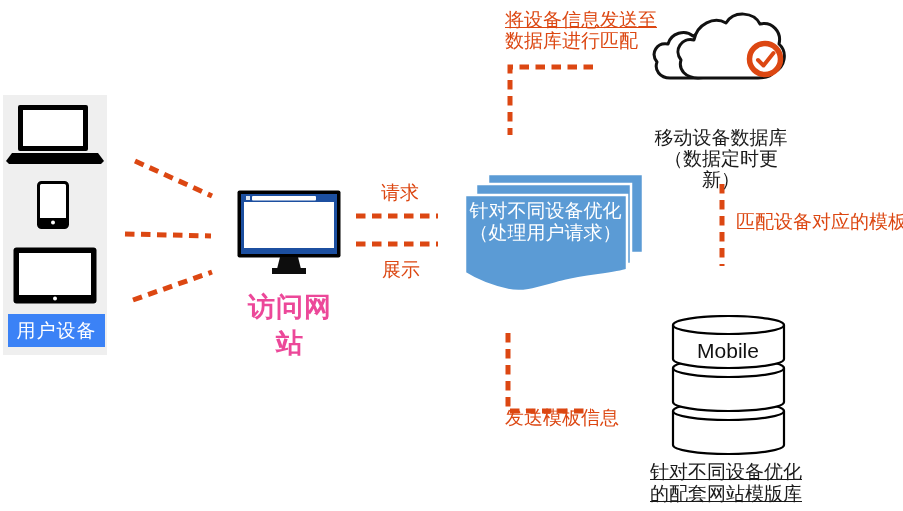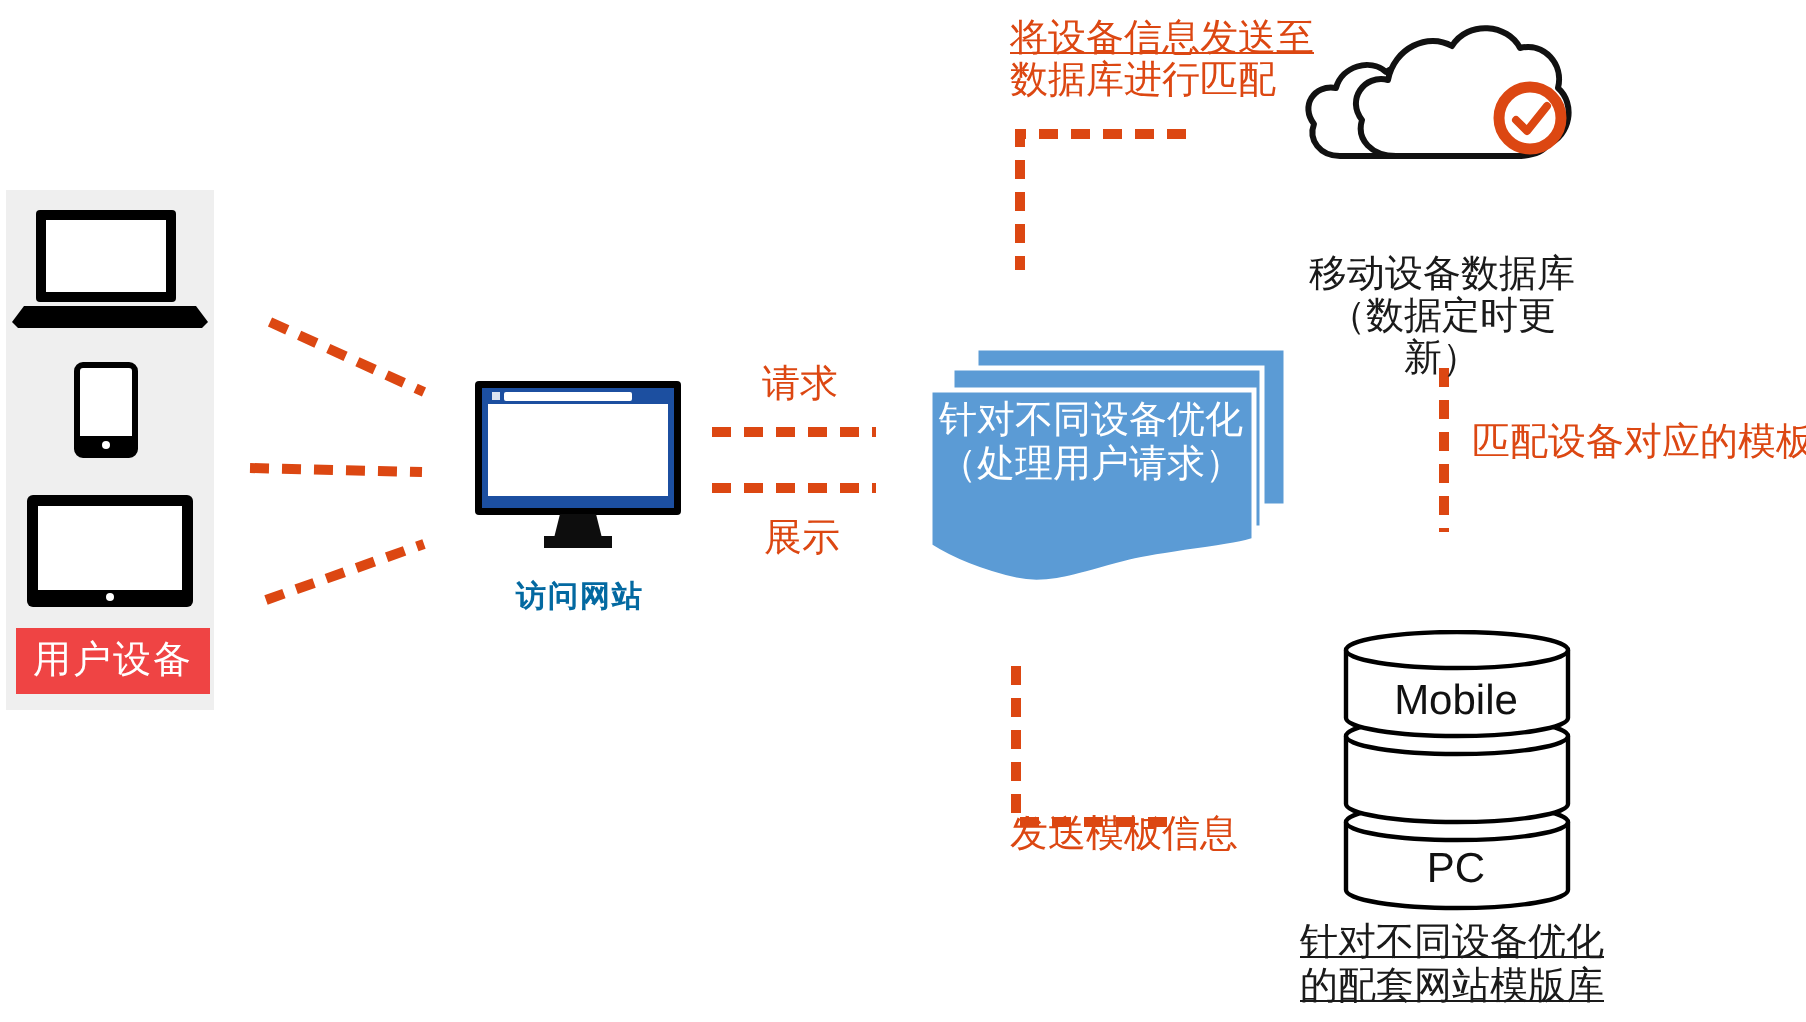--- a/index.html
+++ b/index.html
@@ -4,24 +4,24 @@
 <style>
   html,body{margin:0;padding:0;background:#fff;}
   .canvas{
     position:relative;width:903px;height:511px;background:#ffffff;
     font-family:"Liberation Sans","DejaVu Sans",sans-serif;overflow:hidden;
   }
   .abs{position:absolute;}
   .orange-label{color:#DC4712;font-size:19px;line-height:21px;white-space:nowrap;}
   .panel{background:#EFEFEF;}
   .device-tag{
-    background:#ef4444;color:#fff;font-size:19px;text-align:center;
+    background:#3b82f6;color:#fff;font-size:19px;text-align:center;
     line-height:33px;letter-spacing:1px;
   }
-  .site-caption{color:#0369a1;font-size:15px;font-weight:700;text-align:center;letter-spacing:1px;}
+  .site-caption{color:#ec4899;font-size:27px;font-weight:700;text-align:center;letter-spacing:1px;}
   .engine-text{color:#fff;font-size:19px;line-height:22px;text-align:center;}
   .engine-text span{display:block;}
   .cloud-caption{color:#1a1a1a;font-size:19px;line-height:21px;text-align:center;margin-top:44px;}
   .cloud-caption span{display:block;}
   .db-caption{color:#1a1a1a;font-size:19px;line-height:22px;text-align:left;text-decoration:underline;}
   .db-caption span{display:block;}
   .tier-label{color:#111;font-size:21px;text-align:center;width:112px;}
 </style>
 </head>
 <body>
@@ -120,20 +120,19 @@
         <path d="M3,53 V87 A55.5,9 0 0 0 114,87 V53"></path>
         <ellipse cx="58.5" cy="53" rx="55.5" ry="9"></ellipse>
       </g>
       <g>
         <path d="M3,10 V44 A55.5,9 0 0 0 114,44 V10"></path>
         <ellipse cx="58.5" cy="10" rx="55.5" ry="9"></ellipse>
       </g>
     </g>
   </svg>
   <div class="abs tier-label" style="left:672px;top:339px;">Mobile</div>
-  <div class="abs tier-label" style="left:672px;top:423px;">PC</div>
 
   <div class="abs db-caption" style="left:650px;top:461px;width:170px;">
     <span>针对不同设备优化</span>
     <span>的配套网站模版库</span>
   </div>
 
 </div>
 
 </body></html>

